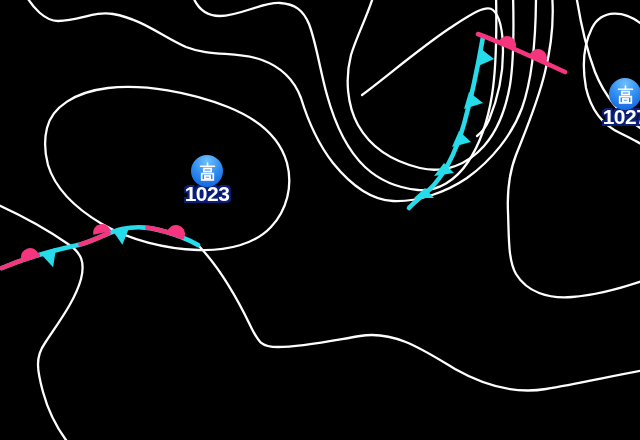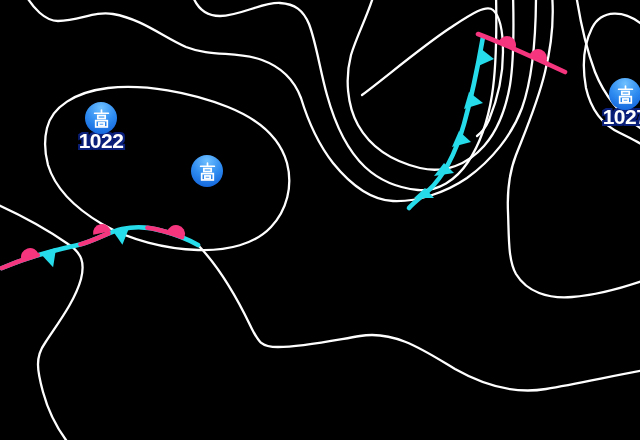--- a/index.html
+++ b/index.html
@@ -103,49 +103,35 @@
       <path class="front-pip-cold" d="M 425,188 L 434,198 L 414,198 Z"></path>
     </g>
 
     <g>
       <path class="front-line-warm" d="M 478,34 C 505,44 535,58 565,72"></path>
       <path class="front-pip-warm" transform="translate(507,45) rotate(23)" d="M -9,0 A 9,9 0 0 1 9,0 Z"></path>
       <path class="front-pip-warm" transform="translate(538,58) rotate(23)" d="M -9,0 A 9,9 0 0 1 9,0 Z"></path>
     </g>
   </svg>
 
-  <div class="hp hp1">
-    <div class="hp-circle">
-      <span class="sr">高</span>
-      <svg class="kanji" width="19" height="19" viewBox="0 0 18 18" aria-hidden="true">
-        <g stroke="#ffffff" stroke-width="1.6" fill="none" stroke-linecap="round">
-          <path d="M9,1 V3.5"></path>
-            <path d="M2.5,4 H15.5"></path>
-          <rect x="5.5" y="6.2" width="7" height="2.8"></rect>
-          <rect x="3.5" y="11" width="11" height="6"></rect>
-          <rect x="6.5" y="13.2" width="5" height="2.4"></rect>
-        </g>
-      </svg>
-    </div>
-    <div class="hp-value">1022</div>
-  </div>
 
   <div class="hp hp2">
     <div class="hp-circle">
       <span class="sr">高</span>
       <svg class="kanji" width="19" height="19" viewBox="0 0 18 18" aria-hidden="true">
         <g stroke="#ffffff" stroke-width="1.6" fill="none" stroke-linecap="round">
           <path d="M9,1 V3.5"></path>
             <path d="M2.5,4 H15.5"></path>
           <rect x="5.5" y="6.2" width="7" height="2.8"></rect>
           <rect x="3.5" y="11" width="11" height="6"></rect>
           <rect x="6.5" y="13.2" width="5" height="2.4"></rect>
         </g>
       </svg>
     </div>
+    <div class="hp-value">1023</div>
   </div>
 
   <div class="hp hp3">
     <div class="hp-circle">
       <span class="sr">高</span>
       <svg class="kanji" width="19" height="19" viewBox="0 0 18 18" aria-hidden="true">
         <g stroke="#ffffff" stroke-width="1.6" fill="none" stroke-linecap="round">
           <path d="M9,1 V3.5"></path>
             <path d="M2.5,4 H15.5"></path>
           <rect x="5.5" y="6.2" width="7" height="2.8"></rect>

